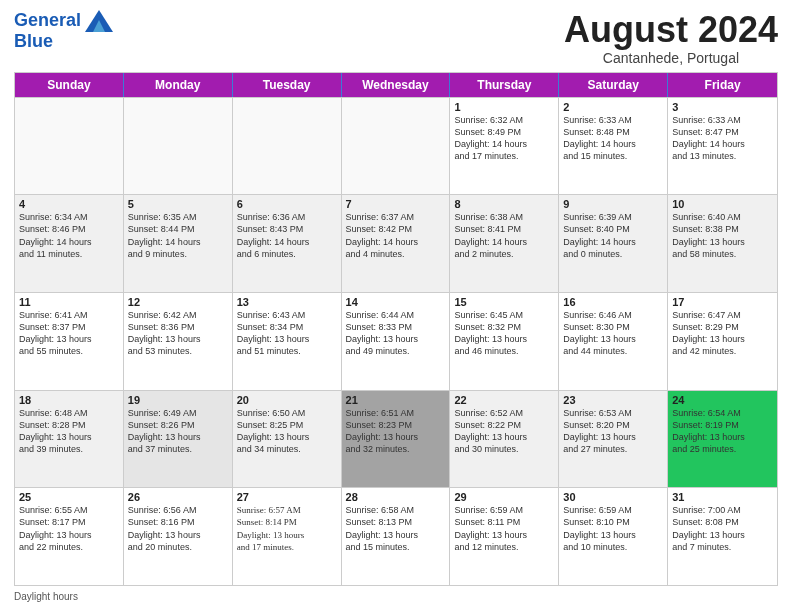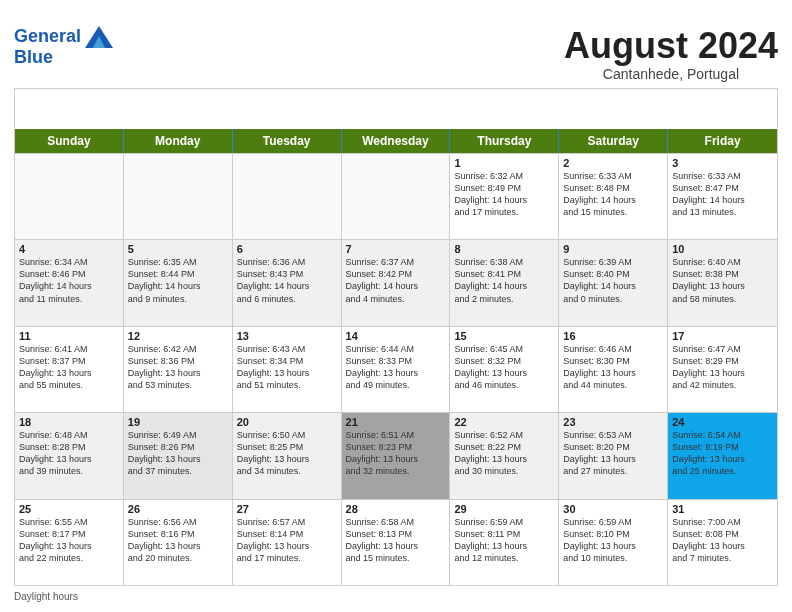--- a/index.html
+++ b/index.html
@@ -6,21 +6,21 @@
     body {
       width: 792px;
       height: 612px;
       font-family: Arial, sans-serif;
       background: #fff;
       overflow: hidden;
     }
     .page {
       width: 792px;
       height: 612px;
-      padding: 26px 14px 10px 14px;
+      padding: 10px 14px 10px 14px;
       display: flex;
       flex-direction: column;
     }
     .header {
       display: flex;
       justify-content: space-between;
       align-items: flex-start;
       margin-bottom: 6px;
     }
     .logo {
@@ -57,22 +57,21 @@
     }
     .calendar {
       flex: 1;
       display: flex;
       flex-direction: column;
       border: 1px solid #ccc;
     }
     .cal-header {
       display: grid;
       grid-template-columns: repeat(7, 1fr);
-      background: #4d7c0f;
-      margin-top: 40px;
+      background: #a21caf;
     }
     .cal-header-cell {
       color: #fff;
       font-size: 12px;
       font-weight: bold;
       padding: 5px 4px;
       text-align: center;
       border-right: 1px solid #3a7cd5;
     }
     .cal-header-cell:last-child { border-right: none; }
@@ -318,21 +317,21 @@
 Daylight: 13 hours
 and 30 minutes.</div>
           </div>
           <div class="cal-cell alt-row" style="background: rgb(240, 240, 240);">
             <span class="day-num">23</span>
             <div class="cell-text" style="white-space: pre-line;">Sunrise: 6:53 AM
 Sunset: 8:20 PM
 Daylight: 13 hours
 and 27 minutes.</div>
           </div>
-          <div class="cal-cell alt-row" style="background: #0ea5e9;">
+          <div class="cal-cell alt-row" style="background: #22c55e;">
             <span class="day-num">24</span>
             <div class="cell-text" style="white-space: pre-line;">Sunrise: 6:54 AM
 Sunset: 8:19 PM
 Daylight: 13 hours
 and 25 minutes.</div>
           </div>
         </div>
         <div class="cal-row">
           <div class="cal-cell">
             <span class="day-num">25</span>
@@ -343,21 +342,21 @@
           </div>
           <div class="cal-cell">
             <span class="day-num">26</span>
             <div class="cell-text" style="white-space: pre-line;">Sunrise: 6:56 AM
 Sunset: 8:16 PM
 Daylight: 13 hours
 and 20 minutes.</div>
           </div>
           <div class="cal-cell">
             <span class="day-num">27</span>
-            <div class="cell-text" style="white-space: pre-line;">Sunrise: 6:57 AM
+            <div class="cell-text" style="white-space: pre-line; font-family: Liberation Serif, serif;">Sunrise: 6:57 AM
 Sunset: 8:14 PM
 Daylight: 13 hours
 and 17 minutes.</div>
           </div>
           <div class="cal-cell">
             <span class="day-num">28</span>
             <div class="cell-text" style="white-space: pre-line;">Sunrise: 6:58 AM
 Sunset: 8:13 PM
 Daylight: 13 hours
 and 15 minutes.</div>

